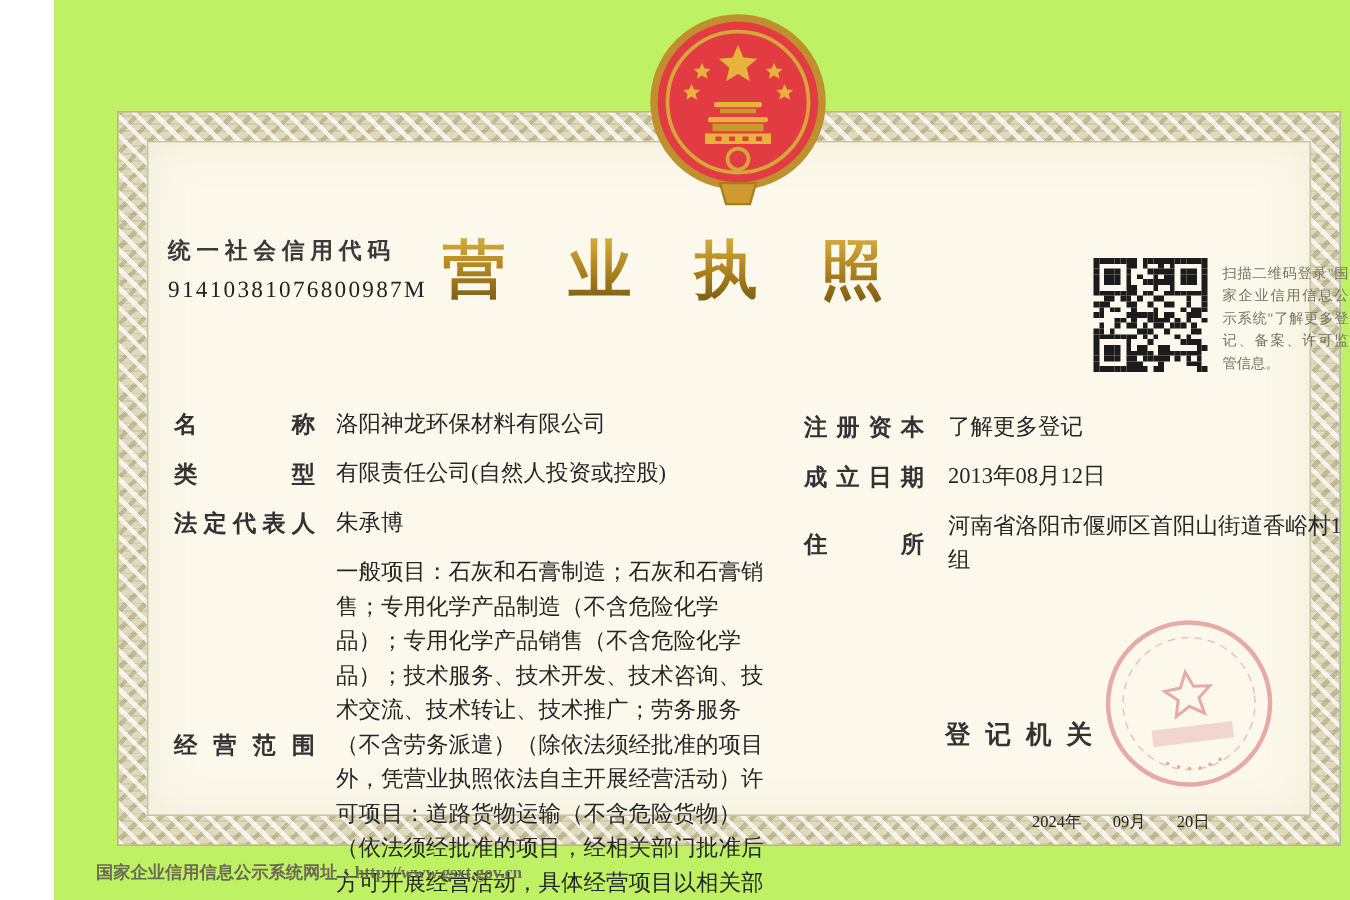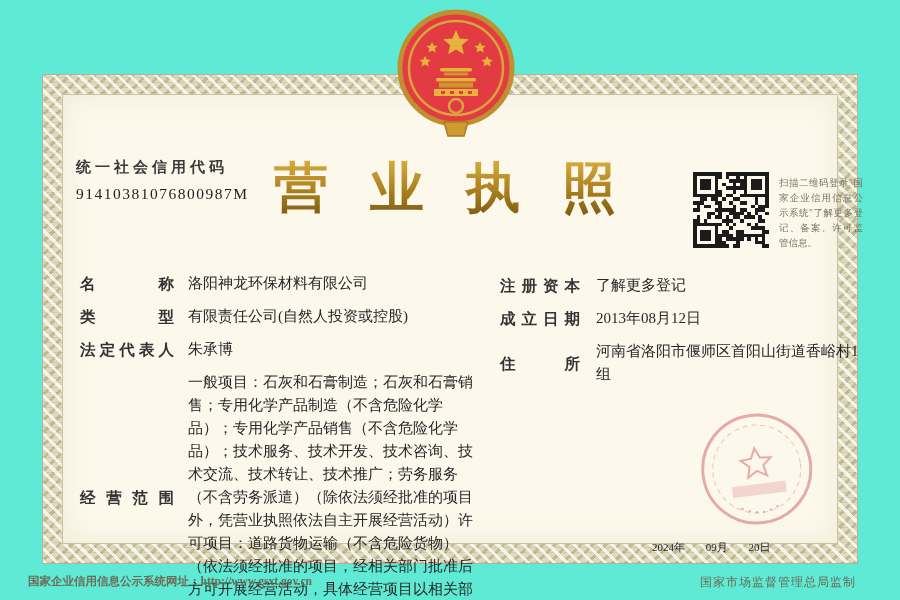--- a/index.html
+++ b/index.html
@@ -2,21 +2,21 @@
 <html><head>
 <meta charset="utf-8">
 <style>
   html,body{margin:0;padding:0;}
   body{
     width:900px;height:600px;background:#ffffff;overflow:hidden;
     font-family:"Liberation Serif", serif;
     color:#2b2b2b;
     position:relative;
   }
-  .page{position:absolute;inset:0;background:#5eead4;}
+  .page{position:absolute;inset:0;background:#bef264;margin-left:36px;}
 
   
   .frame{
     position:absolute;left:42px;top:74px;width:816px;height:490px;
     box-sizing:border-box;
     border:1px solid #b9b294;
     background-color:#e0dabc;
     background-image:
       repeating-linear-gradient(45deg, rgba(255,255,255,.75) 0 3px, rgba(255,255,255,0) 3px 9px),
       repeating-linear-gradient(-45deg, rgba(150,140,95,.40) 0 3px, rgba(150,140,95,0) 3px 9px),
@@ -31,22 +31,22 @@
 
   
   .emblem{position:absolute;left:394px;top:8px;z-index:5;}
 
   
   .credit{position:absolute;left:76px;top:158px;z-index:4;}
   .credit .lab{font-family:"Liberation Sans",sans-serif;font-weight:bold;font-size:15px;letter-spacing:4px;color:#3a3a3a;}
   .credit .code{margin-top:8px;font-size:15.5px;letter-spacing:1.5px;color:#232323;}
 
   .title{
-    position:absolute;left:274px;top:152px;width:400px;z-index:4;
-    font-family:"Liberation Sans",sans-serif;font-weight:900;font-size:54px;
+    position:absolute;left:259px;top:152px;width:400px;z-index:4;
+    font-family:"Liberation Sans",sans-serif;font-weight:900;font-size:42px;
     letter-spacing:42px;white-space:nowrap;
     background:linear-gradient(180deg,#e3b845 0%,#a87d1d 55%,#6e5210 100%);
     -webkit-background-clip:text;background-clip:text;color:transparent;
     text-shadow:none;
   }
 
   .qr-wrap{position:absolute;left:693px;top:172px;width:76px;height:76px;z-index:4;}
   .qr{display:grid;grid-template-columns:repeat(21,1fr);grid-template-rows:repeat(21,1fr);width:76px;height:76px;background:#fcf9ec;}
   .qr i{display:block;}
   .qr i.on{background:#1b1b1b;}
@@ -605,20 +605,21 @@
     <div class="row">
       <span class="lbl">成立日期</span>
       <span class="val">2013年08月12日</span>
     </div>
     <div class="row">
       <span class="lbl">住所</span>
       <span class="val">河南省洛阳市偃师区首阳山街道香峪村1组</span>
     </div>
   </div>
 
+  <div class="reg">登记机关</div>
   <div class="issue-date">
     <span>2024年</span>
     <span>09月</span>
     <span>20日</span>
   </div>
 
   <div class="seal">
     <svg width="118" height="118" viewBox="0 0 118 118">
       <circle cx="59" cy="59" r="54" fill="none" stroke="#d97c7c" stroke-width="3"></circle>
       <circle cx="59" cy="59" r="44" fill="none" stroke="#e3a0a0" stroke-width="1" stroke-dasharray="5 4"></circle>
@@ -629,15 +630,14 @@
           <circle cx="47" cy="100" r="1.2"></circle>
           <circle cx="54" cy="102" r="1.2"></circle>
         <circle cx="61" cy="102.5" r="1.2"></circle>
           <circle cx="68" cy="101" r="1.2"></circle>
           <circle cx="75" cy="98.5" r="1.2"></circle>
       </g>
     </svg>
   </div>
 
   <div class="footer-left">国家企业信用信息公示系统网址：http://www.gsxt.gov.cn</div>
-  <div class="footer-right">国家市场监督管理总局监制</div>
 
 </div>
 
 </body></html>

